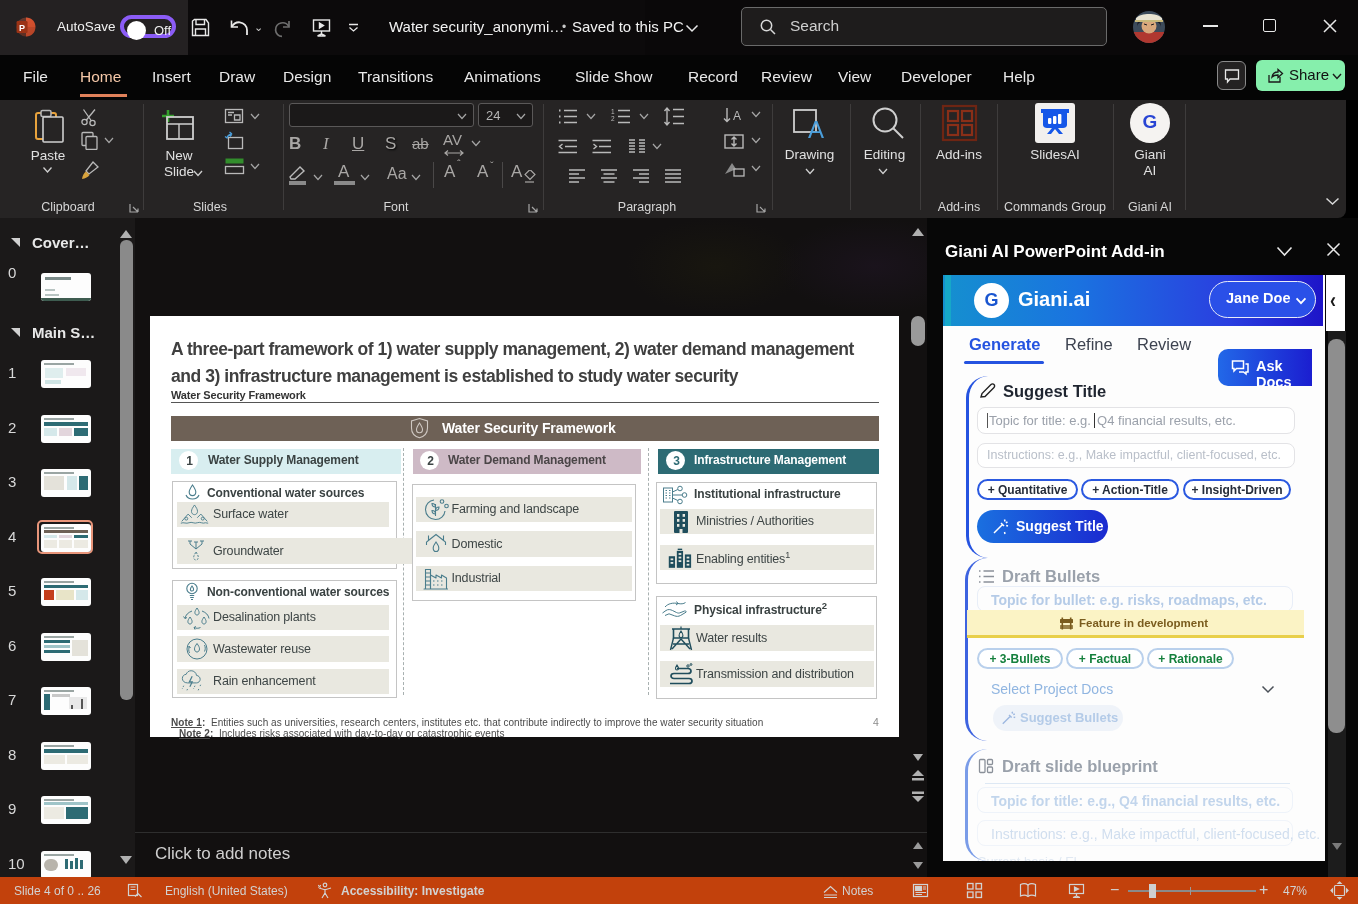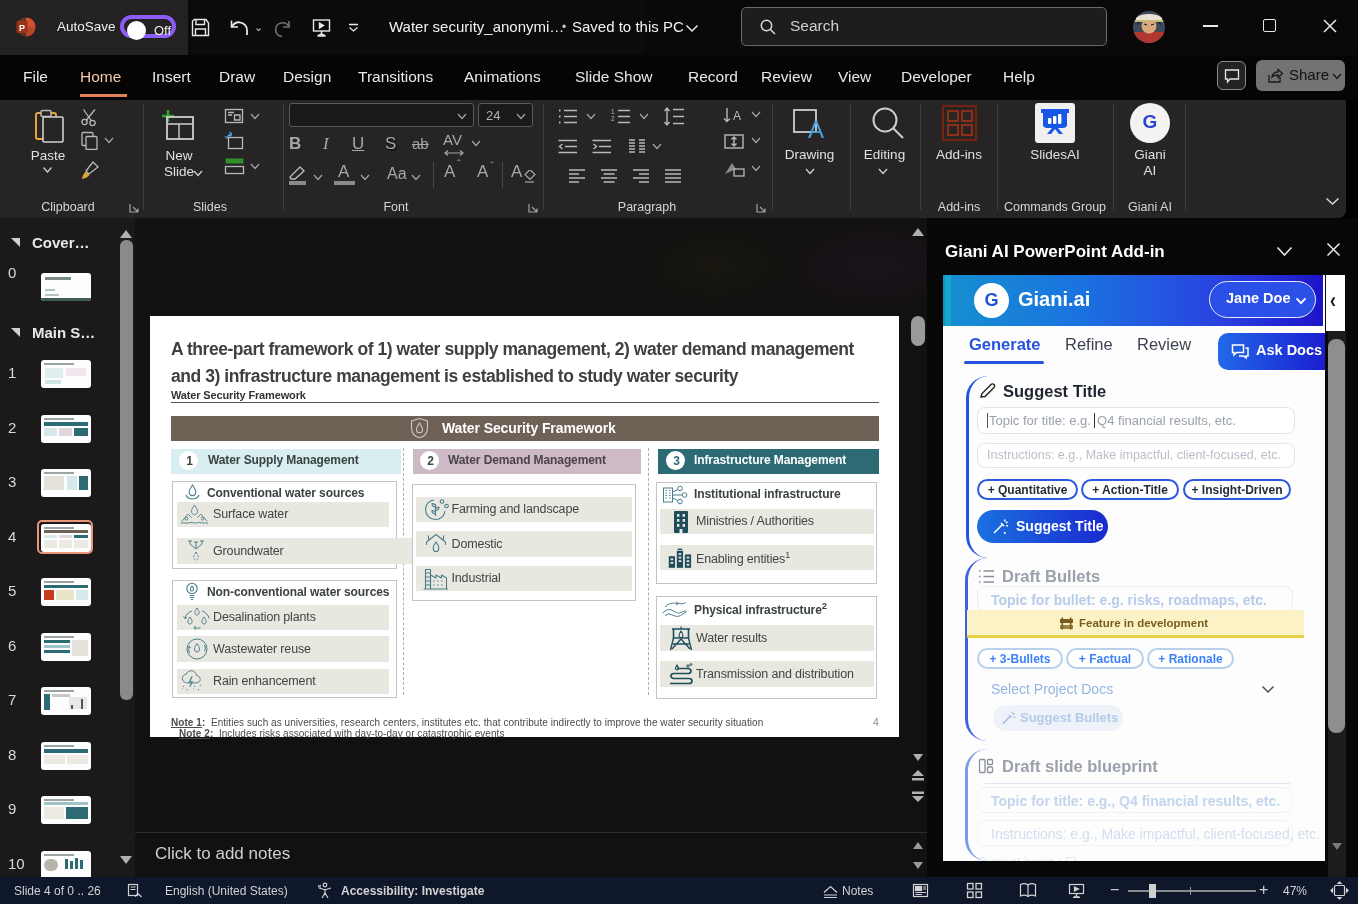--- a/index.html
+++ b/index.html
@@ -23,25 +23,25 @@
   #slidearea { position:absolute; left:135px; top:0; width:792px; height:659px; background:#121010; }
   #slide { position:absolute; left:15px; top:98px; width:749px; height:421px; background:#fff; }
   .sbox { position:absolute; background:#fff; border:1px solid #c4c4c4; }
   .bhead { position:absolute; font-size:12px; font-weight:bold; color:#3a4242; letter-spacing:-0.1px; }
   .itm { position:absolute; height:25.5px; background:#e9e8e0; font-size:12.5px; color:#3d4545; letter-spacing:-0.15px; }
   .itm span { position:absolute; left:36px; top:5.5px; white-space:nowrap; }
   
   #panel { position:absolute; left:927px; top:0; width:431px; height:659px; background:#070707; }
   .inputbox { position:absolute; left:50px; width:318px; height:25px; border:1px solid #e3e3e6; border-radius:8px; font-size:13px; color:#9ba1ab; padding-left:9px; display:flex; align-items:center; background:#fff; white-space:nowrap; overflow:hidden;}
   .pill { position:absolute; height:21px; border:2px solid #2b59e0; font-weight:bold; border-radius:13px; font-size:12px; color:#262d3a; display:flex; align-items:center; justify-content:center; background:#fff; }
-  .pill.dim { border-color:#b9d0ec; color:#3b82f6; }
+  .pill.dim { border-color:#b9d0ec; color:#15803d; }
   
   #notesline { left:135px; top:832px; width:792px; height:1px; background:#2e2e2e; }
   #notes { left:155px; top:844px; color:#cfcfcf; font-size:17px; }
-  #statusbar { left:0; top:877px; width:1358px; height:27px; background:#0f172a; color:#d2d2d2; font-size:12px; }
+  #statusbar { left:0; top:877px; width:1358px; height:27px; background:#c2410c; color:#d2d2d2; font-size:12px; }
 </style>
 </head>
 <body>
 <div class="abs" id="titlebar">
   <div style="position:absolute;left:0;top:0;width:188px;height:55px;background:#242122;"></div>
     <div style="position:absolute;left:188px;top:0;width:457px;height:55px;background:#0c0a0b;"></div>
 
   <svg style="position:absolute;left:15px;top:16px" width="22" height="22" viewBox="0 0 28 28">
     <defs>
         <linearGradient id="pgrad" x1="0" y1="0" x2="1" y2="1">
@@ -142,21 +142,21 @@
   <div class="menuitem" style="left:838px;">View</div>
   <div class="menuitem" style="left:901px;">Developer</div>
   <div class="menuitem" style="left:1003px;">Help</div>
 
   <div style="position:absolute;left:1217px;top:6px;width:29px;height:29px;border:1px solid #8a8a8a;border-radius:6px;background:#242222;">
     <svg style="position:absolute;left:6px;top:6px" width="16" height="16" viewBox="0 0 16 16" fill="none" stroke="#e8e8e8" stroke-width="1.3">
       <path d="M1.5 2 L14.5 2 L14.5 11 L6 11 L3.5 14 L3.5 11 L1.5 11 Z"></path>
     </svg>
   </div>
 
-  <div style="position:absolute;left:1256px;top:5px;width:89px;height:31px;border-radius:6px;background:#737373;">
+  <div style="position:absolute;left:1256px;top:5px;width:89px;height:31px;border-radius:6px;background:#86efac;">
     <svg style="position:absolute;left:11px;top:7px" width="17" height="17" viewBox="0 0 17 17" fill="none" stroke="#1a1a1a" stroke-width="1.3">
       <path d="M2 8 L2 15 L13 15 L13 10"></path>
       <path d="M5 10 C5.5 6.5 8 5 11 5 L11 2.5 L15.5 6.5 L11 10.5 L11 8 C9 8 6.5 8.3 5 10 Z"></path>
     </svg>
     <div style="position:absolute;left:33px;top:6px;color:#111;font-size:15px;">Share</div>
     <svg style="position:absolute;left:76px;top:13px" width="10" height="7" viewBox="0 0 10 7" fill="none" stroke="#1a1a1a" stroke-width="1.4">
         <path d="M1 1 L5 5.5 L9 1"></path>
       </svg>
   </div>
 </div>
@@ -727,21 +727,21 @@
     </div>
 
     <div style="position:absolute;left:399px;top:57px;width:19px;height:56px;background:#fff;">
       <div style="position:absolute;left:4px;top:16px;color:#1a1a1a;font-size:18px;font-weight:bold;transform:scaleY(1.2);">‹</div>
     </div>
 
     <div style="position:absolute;left:42px;top:117px;color:#2553e0;font-size:16.5px;font-weight:bold;">Generate</div>
     <div style="position:absolute;left:37px;top:143px;width:80px;height:3px;background:#2553e0;border-radius:2px;"></div>
     <div style="position:absolute;left:138px;top:117px;color:#3d4350;font-size:16.5px;">Refine</div>
     <div style="position:absolute;left:210px;top:117px;color:#3d4350;font-size:16.5px;">Review</div>
-    <div style="position:absolute;left:291px;top:115px;width:107px;height:37px;background:linear-gradient(90deg,#2268e8,#1b1ed0);border-radius:10px 0 0 10px;">
+    <div style="position:absolute;left:291px;top:131px;width:94px;height:37px;background:linear-gradient(90deg,#2268e8,#1b1ed0);border-radius:10px 0 0 10px;">
       <svg style="position:absolute;left:13px;top:10px" width="19" height="17" viewBox="0 0 19 17" fill="none" stroke="#fff" stroke-width="1.5">
         <path d="M1.5 2 L12.5 2 L12.5 9.5 L5.5 9.5 L3 12 L3 9.5 L1.5 9.5 Z"></path>
         <path d="M14.5 5 L17 5 L17 13 L15 13 L15 15 L12.5 13 L8 13"></path>
       </svg>
       <div style="position:absolute;left:38px;top:9px;color:#fff;font-size:14.5px;font-weight:bold;">Ask Docs</div>
     </div>
 
     <div style="position:absolute;left:39px;top:158px;width:30px;height:182px;border-left:3px solid #2553e0;border-radius:22px 0 0 22px;"></div>
     <svg style="position:absolute;left:52px;top:164px" width="17" height="17" viewBox="0 0 17 17" fill="none" stroke="#222" stroke-width="1.4">
       <path d="M2 15 L3 11.5 L12 2.5 C12.8 1.7 14.3 1.7 15 2.5 C15.8 3.2 15.8 4.7 15 5.5 L6 14.5 L2 15 Z"></path>

